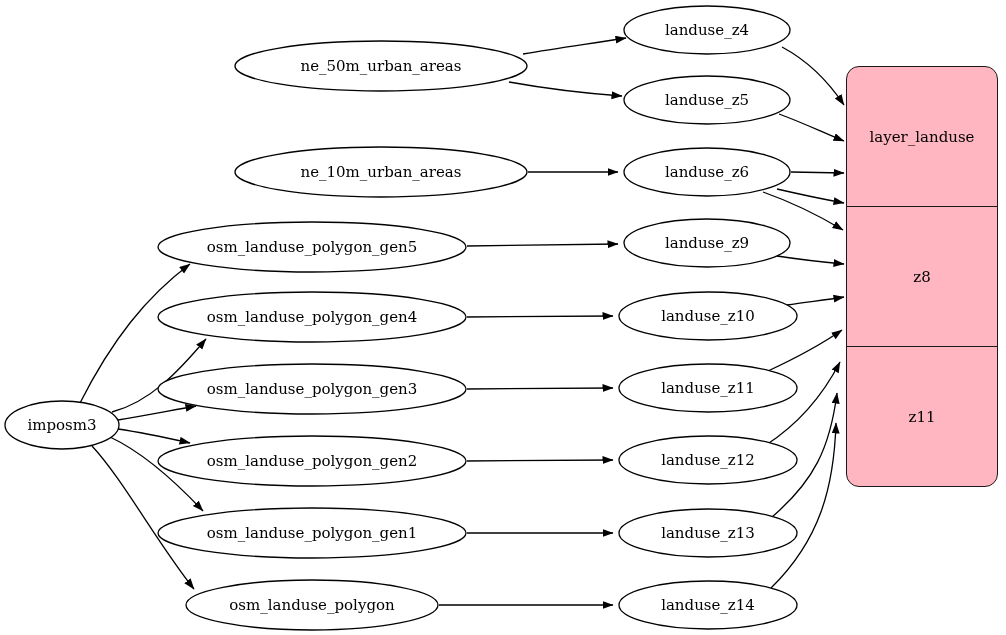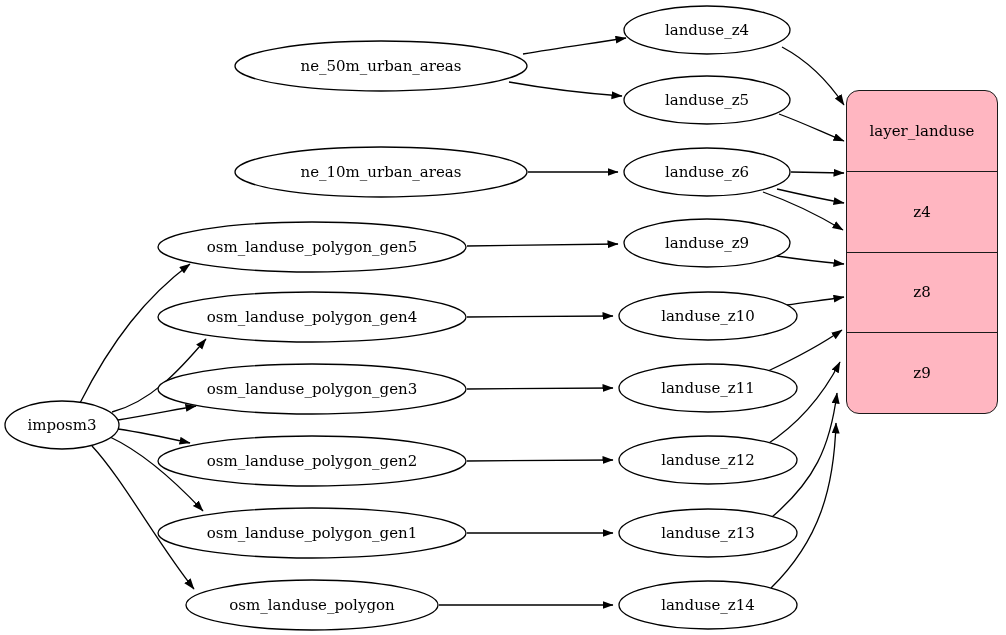--- a/index.html
+++ b/index.html
@@ -15,29 +15,28 @@
   .node-ellipse{fill:var(--node-fill,#fff);stroke:var(--edge-stroke,#000);stroke-width:1.3px;}
   .node-label{
     font-family:"DejaVu Serif", serif;
     font-size:15px;
     fill:#000;
     text-anchor:middle;
   }
   .record-table{
     position:absolute;
     left:846px;top:66px;
-    width:152px;height:324px;
+    width:152px;height:421px;
     box-sizing:border-box;
     background:var(--table-fill,#ffb6c1);
     border:1.5px solid #1a1a1a;
     border-radius:13px;
     display:flex;
     flex-direction:column;
     overflow:hidden;
-    margin-top:24px;
   }
   .record-cell{
     flex:1;
     display:flex;
     align-items:center;
     justify-content:center;
     font-size:15px;
     color:#000;
     border-top:1px solid #1a1a1a;
   }
@@ -155,18 +154,17 @@
       <text class="node-label" x="708" y="538">landuse_z13</text>
     </g>
     <g>
       <ellipse class="node-ellipse" cx="708" cy="605" rx="89" ry="24"></ellipse>
       <text class="node-label" x="708" y="610">landuse_z14</text>
     </g>
   </svg>
 
   <div class="record-table">
     <div class="record-cell">layer_landuse</div>
-    <div class="record-cell">z4</div>
     <div class="record-cell">z8</div>
-    <div class="record-cell">z9</div>
+    <div class="record-cell">z11</div>
   </div>
 
 </div>
 
 </body></html>

